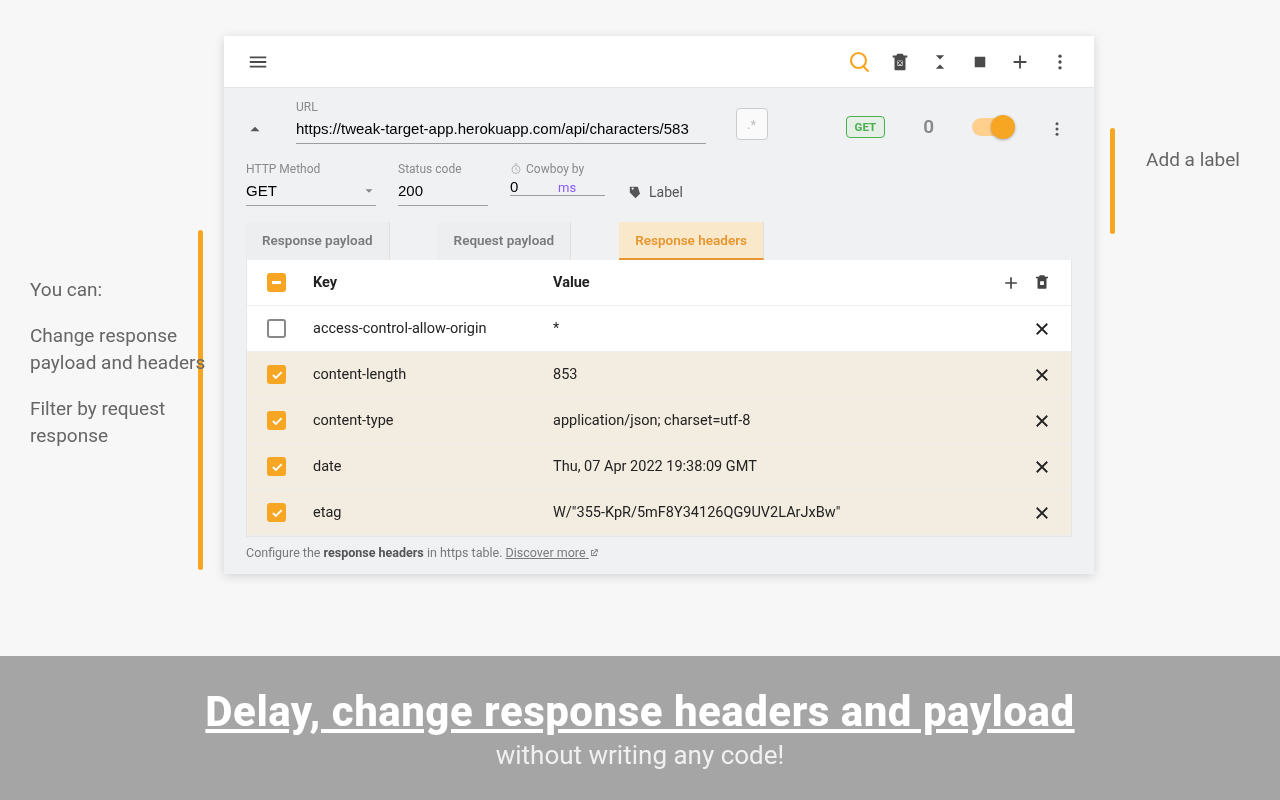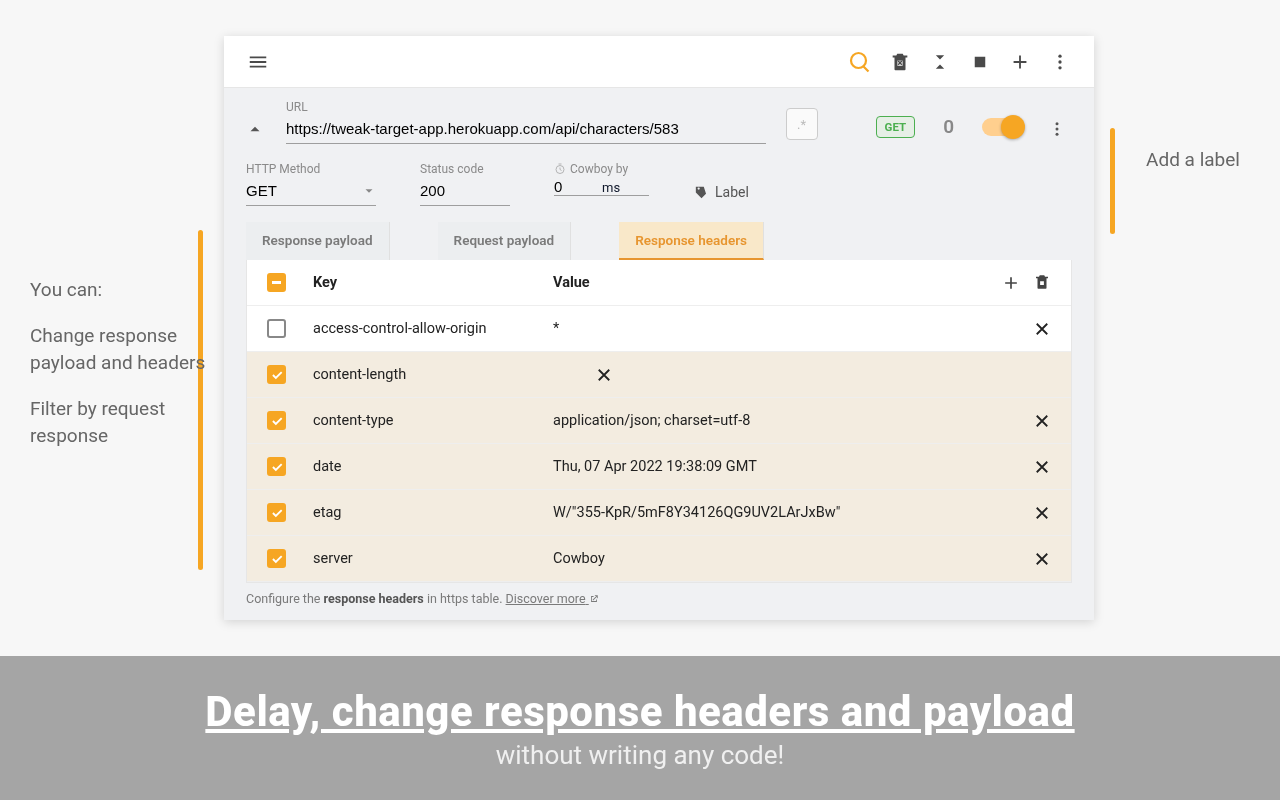--- a/index.html
+++ b/index.html
@@ -43,21 +43,21 @@
 }
 .icon-btn.orange { color: #f6a623; }
 svg { display: block; }
 .body-area {
   background: #f0f1f3;
   padding: 12px 22px 10px 22px;
 }
 .url-row {
   display: flex;
   align-items: flex-end;
-  gap: 20px;
+  gap: 30px;
 }
 .chevron {
   width: 20px;
   color: #555;
   margin-bottom: 6px;
   cursor: pointer;
 }
 .url-block { flex: 1; }
 .small-label {
   font-size: 12px;
@@ -129,21 +129,21 @@
 .more-v {
   width: 30px;
   color: #555;
   margin-bottom: 6px;
   display: flex;
   align-items: center;
   justify-content: center;
 }
 .fields-row {
   display: flex;
-  gap: 44px;
+  gap: 22px;
   margin-top: 18px;
   padding-left: 0px;
 }
 .field { display: flex; flex-direction: column; min-width: 0; }
 .field .value-line {
   border: none;
   border-bottom: 1px solid #9e9e9e;
   background: transparent;
   padding: 4px 0 6px 0;
   font-size: 15px;
@@ -154,21 +154,21 @@
 .method-field .value-line { padding-right: 24px; }
 .method-field .dropdown-arrow {
   position: absolute;
   right: 0;
   bottom: 8px;
   color: #888;
 }
 .status-field { width: 90px; }
 .delay-field { width: 95px; }
 .delay-line { display: flex; align-items: baseline; }
-.delay-line .ms { font-size: 13px; color: #0f172a; margin-left: 18px; }
+.delay-line .ms { font-size: 13px; color: #8b5cf6; margin-left: 18px; }
 .label-field {
   display: flex;
   align-items: center;
   gap: 6px;
   color: #555;
   font-size: 14px;
   margin-top: 16px;
 }
 .tabs-row {
   display: flex;
@@ -483,20 +483,21 @@
             </div>
             <div class="trow shaded">
               <div class="col-check">
                 <div class="checkbox orange">
                   <svg width="14" height="14" viewBox="0 0 24 24">
                     <path fill="none" stroke="#fff" stroke-width="3.2" d="m5 12 5 5L20 7"></path>
                   </svg>
                 </div>
               </div>
               <div class="col-key">content-length</div>
+              <div class="col-value">853</div>
               <div class="col-actions">
                 <span class="close-x">
                   <svg width="18" height="18" viewBox="0 0 24 24">
                     <path stroke="currentColor" stroke-width="2.4" d="M5 5l14 14M19 5 5 19"></path>
                   </svg>
                 </span>
               </div>
             </div>
             <div class="trow shaded">
               <div class="col-check">
@@ -545,38 +546,20 @@
               <div class="col-key">etag</div>
               <div class="col-value">W/"355-KpR/5mF8Y34126QG9UV2LArJxBw"</div>
               <div class="col-actions">
                 <span class="close-x">
                   <svg width="18" height="18" viewBox="0 0 24 24">
                     <path stroke="currentColor" stroke-width="2.4" d="M5 5l14 14M19 5 5 19"></path>
                   </svg>
                 </span>
               </div>
             </div>
-            <div class="trow shaded">
-              <div class="col-check">
-                <div class="checkbox orange">
-                  <svg width="14" height="14" viewBox="0 0 24 24">
-                    <path fill="none" stroke="#fff" stroke-width="3.2" d="m5 12 5 5L20 7"></path>
-                  </svg>
-                </div>
-              </div>
-              <div class="col-key">server</div>
-              <div class="col-value">Cowboy</div>
-              <div class="col-actions">
-                <span class="close-x">
-                  <svg width="18" height="18" viewBox="0 0 24 24">
-                    <path stroke="currentColor" stroke-width="2.4" d="M5 5l14 14M19 5 5 19"></path>
-                  </svg>
-                </span>
-              </div>
-            </div>
           </div>
       </div>
 
       <div class="footnote">
         <span>Configure the </span><span class="bold">response headers</span><span> in https table. </span><span class="link"><span>Discover more</span> <svg style="display:inline;vertical-align:-1px" width="10" height="10" viewBox="0 0 24 24">
               <path fill="currentColor" d="M14 3h7v7h-2V6.4l-9 9L8.6 14l9-9H14V3zM5 5h6v2H7v10h10v-4h2v6H5V5z"></path>
             </svg></span>
       </div>
     </div>
   </div>

